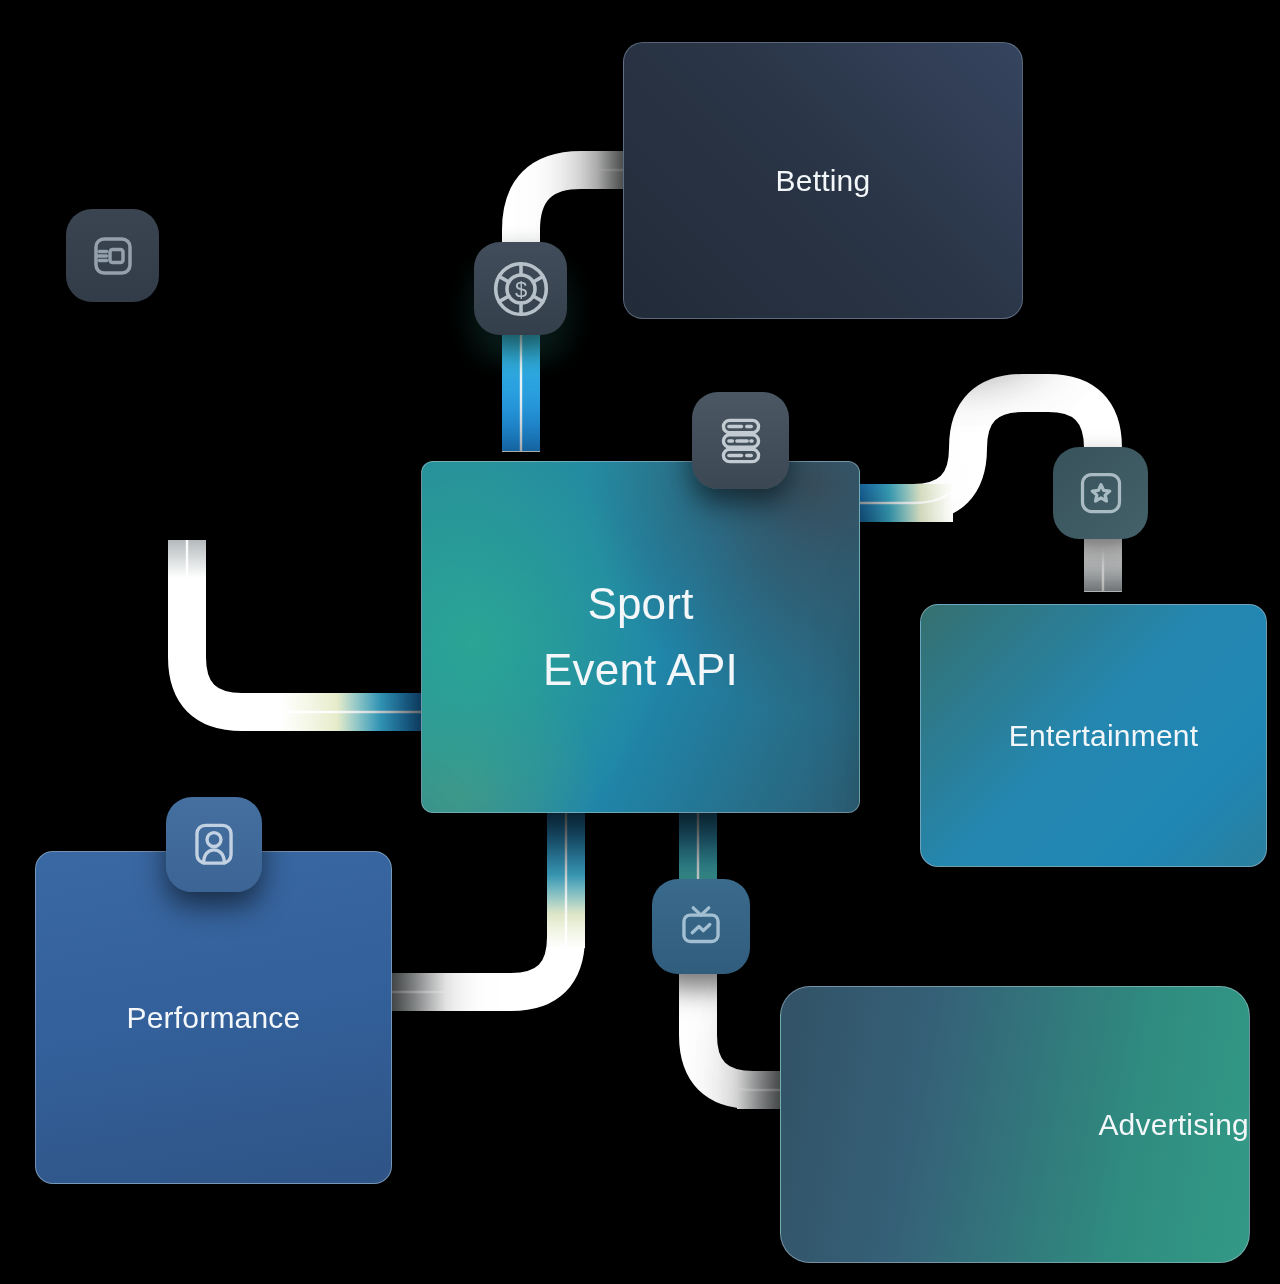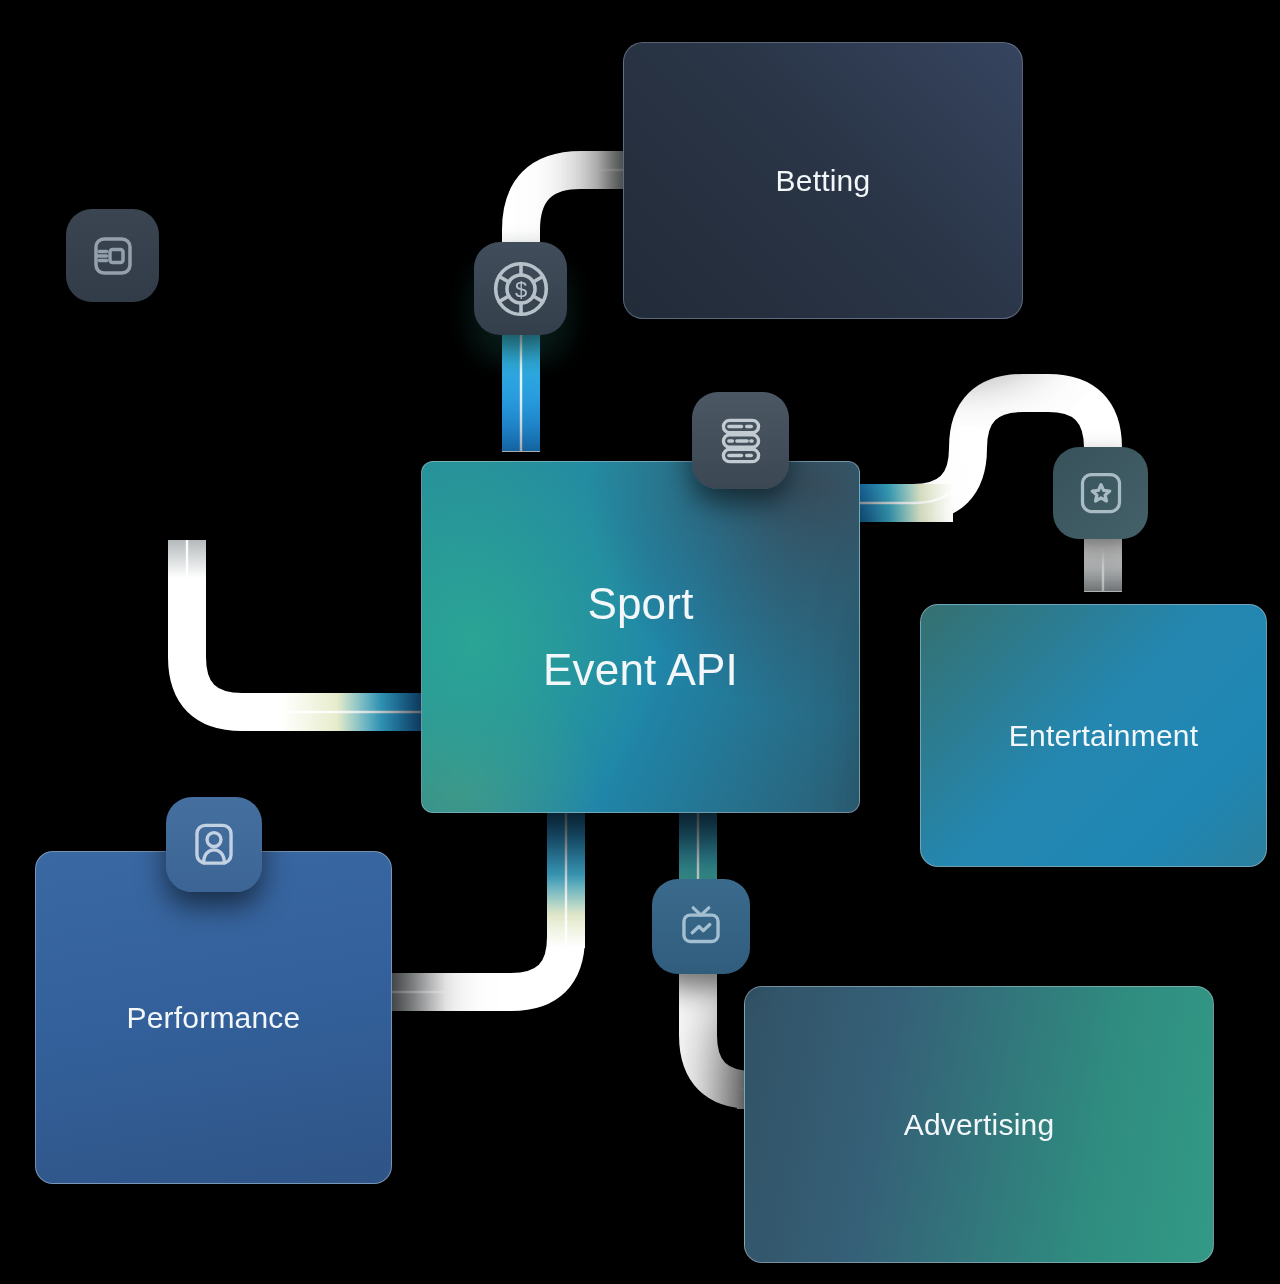--- a/index.html
+++ b/index.html
@@ -25,22 +25,22 @@
       radial-gradient(95% 120% at 90% 6%, rgba(56,74,88,0.95) 0%, rgba(56,74,88,0) 55%),
       radial-gradient(70% 95% at 12% 52%, rgba(43,166,148,0.95) 0%, rgba(43,166,148,0) 62%),
       radial-gradient(55% 65% at 8% 95%, rgba(96,158,112,0.55) 0%, rgba(96,158,112,0) 60%),
       linear-gradient(115deg,#27909b 10%,#1f86aa 55%,#2c5e74 100%);
     flex-direction:column;}
   .node-api .title{font-size:44px;font-weight:500;line-height:66px;text-align:center;}
   .node-entertainment{left:920px;top:590px;width:325px;height:261px;border-radius:18px;
     background:linear-gradient(135deg,#35706f 0%,#2487b0 48%,#1f86b4 78%,#2b7f9c 100%);padding-left:20px;}
   .node-performance{left:35px;top:837px;width:355px;height:331px;border-radius:18px;
     background:linear-gradient(170deg,#3a68a2 0%,#33609a 50%,#2f5486 100%);}
-  .node-advertising{left:744px;top:972px;width:468px;height:275px;border-radius:18px;
-    background:linear-gradient(100deg,#325266 0%,#356077 30%,#2f8d80 75%,#339a86 100%);}
+  .node-advertising{left:780px;top:972px;width:468px;height:275px;border-radius:30px;
+    background:linear-gradient(100deg,#325266 0%,#356077 30%,#2f8d80 75%,#339a86 100%);justify-content:flex-end;}
   .badge{
     position:absolute;z-index:3;border-radius:26px;display:flex;align-items:center;justify-content:center;
     box-shadow:0 14px 28px rgba(0,0,0,0.55);
   }
   .badge svg{display:block;}
   .badge-event-delivery{left:66px;top:209px;width:93px;height:93px;
     background:linear-gradient(180deg,#3a4551,#313c48);}
   .badge-dollar{left:474px;top:242px;width:93px;height:93px;
     background:linear-gradient(180deg,#414d5a,#333f4b);
     box-shadow:0 14px 28px rgba(0,0,0,0.55), 0 22px 34px -6px rgba(52,180,160,0.35);}

